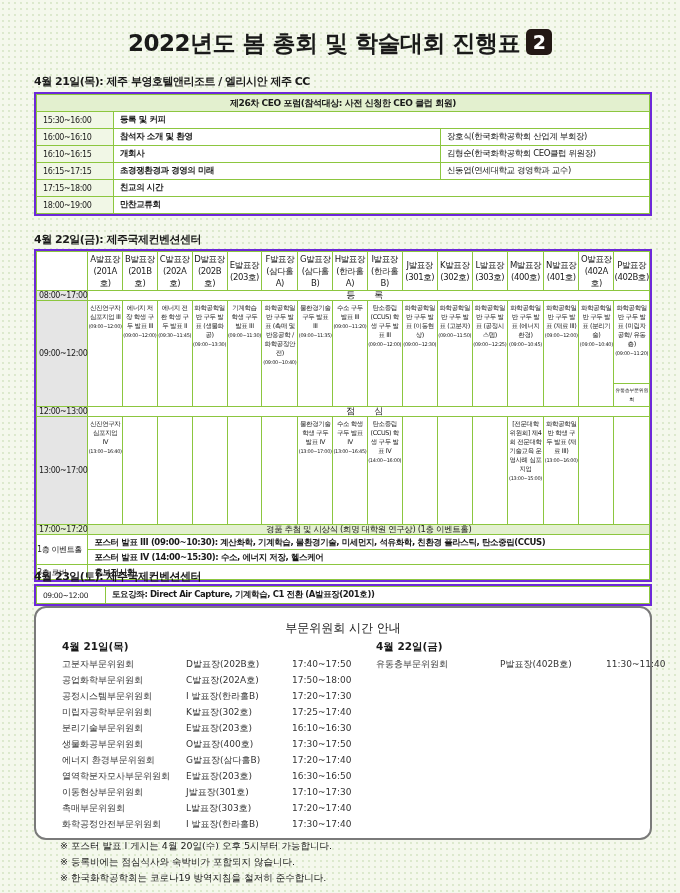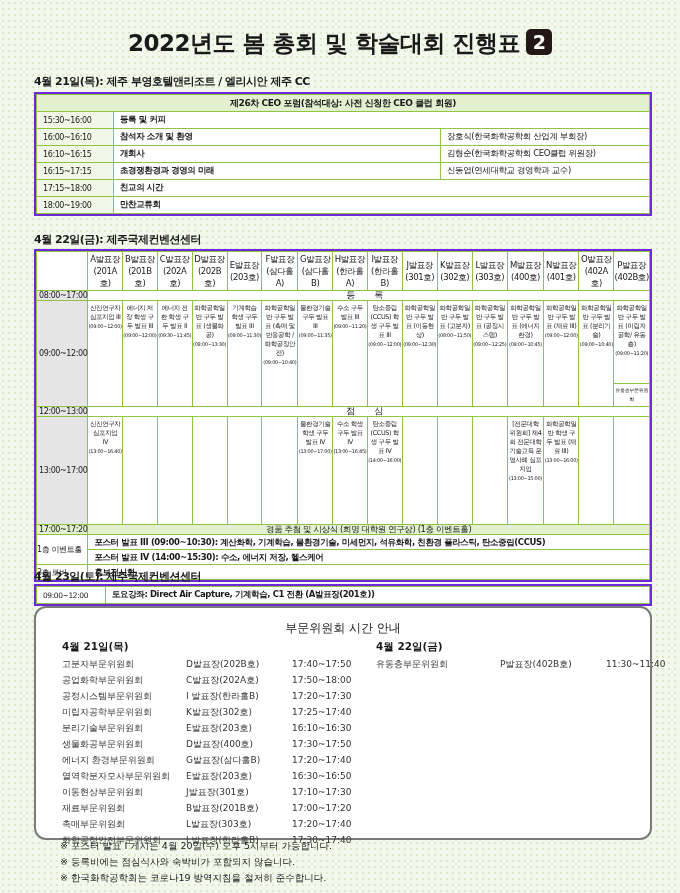--- a/index.html
+++ b/index.html
@@ -352,25 +352,24 @@
 
 <div class="committee" style="top:606px;">
   <div class="ttl">부문위원회 시간 안내</div>
   <div class="day" style="left:26px;top:32px;">4월 21일(목)</div>
   <div class="list" id="c-day1" style="left:26px;top:48px;">
       <div class="item"><span class="c1">고분자부문위원회</span><span class="c2">D발표장(202B호)</span><span class="c3">17:40~17:50</span></div>
       <div class="item"><span class="c1">공업화학부문위원회</span><span class="c2">C발표장(202A호)</span><span class="c3">17:50~18:00</span></div>
       <div class="item"><span class="c1">공정시스템부문위원회</span><span class="c2">I 발표장(한라홀B)</span><span class="c3">17:20~17:30</span></div>
       <div class="item"><span class="c1">미립자공학부문위원회</span><span class="c2">K발표장(302호)</span><span class="c3">17:25~17:40</span></div>
       <div class="item"><span class="c1">분리기술부문위원회</span><span class="c2">E발표장(203호)</span><span class="c3">16:10~16:30</span></div>
-      <div class="item"><span class="c1">생물화공부문위원회</span><span class="c2">D발표장(400호)</span><span class="c3">17:30~17:50</span></div>
+      <div class="item"><span class="c1">생물화공부문위원회</span><span class="c2">O발표장(400호)</span><span class="c3">17:30~17:50</span></div>
       <div class="item"><span class="c1">에너지 환경부문위원회</span><span class="c2">G발표장(삼다홀B)</span><span class="c3">17:20~17:40</span></div>
       <div class="item"><span class="c1">열역학분자모사부문위원회</span><span class="c2">E발표장(203호)</span><span class="c3">16:30~16:50</span></div>
       <div class="item"><span class="c1">이동현상부문위원회</span><span class="c2">J발표장(301호)</span><span class="c3">17:10~17:30</span></div>
-      <div class="item"><span class="c1">재료부문위원회</span><span class="c2">B발표장(201B호)</span><span class="c3">17:00~17:20</span></div>
       <div class="item"><span class="c1">촉매부문위원회</span><span class="c2">L발표장(303호)</span><span class="c3">17:20~17:40</span></div>
       <div class="item"><span class="c1">화학공정안전부문위원회</span><span class="c2">I 발표장(한라홀B)</span><span class="c3">17:30~17:40</span></div>
     </div>
   <div class="day" style="left:340px;top:32px;">4월 22일(금)</div>
   <div class="list" id="c-day2" style="left:340px;top:48px;">
       <div class="item"><span class="c1">유동층부문위원회</span><span class="c2">P발표장(402B호)</span><span class="c3">11:30~11:40</span></div>
     </div>
 </div>
 
 <div class="notes">

